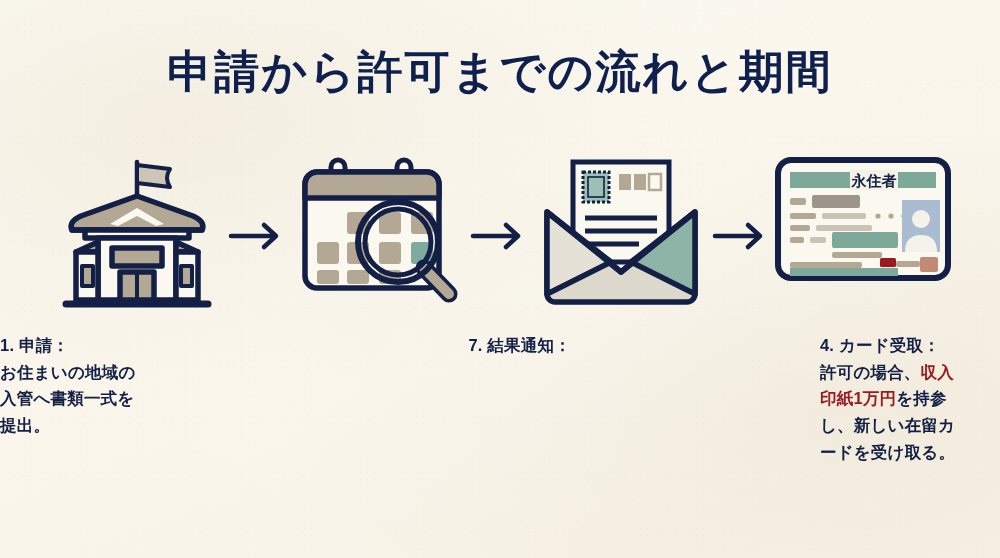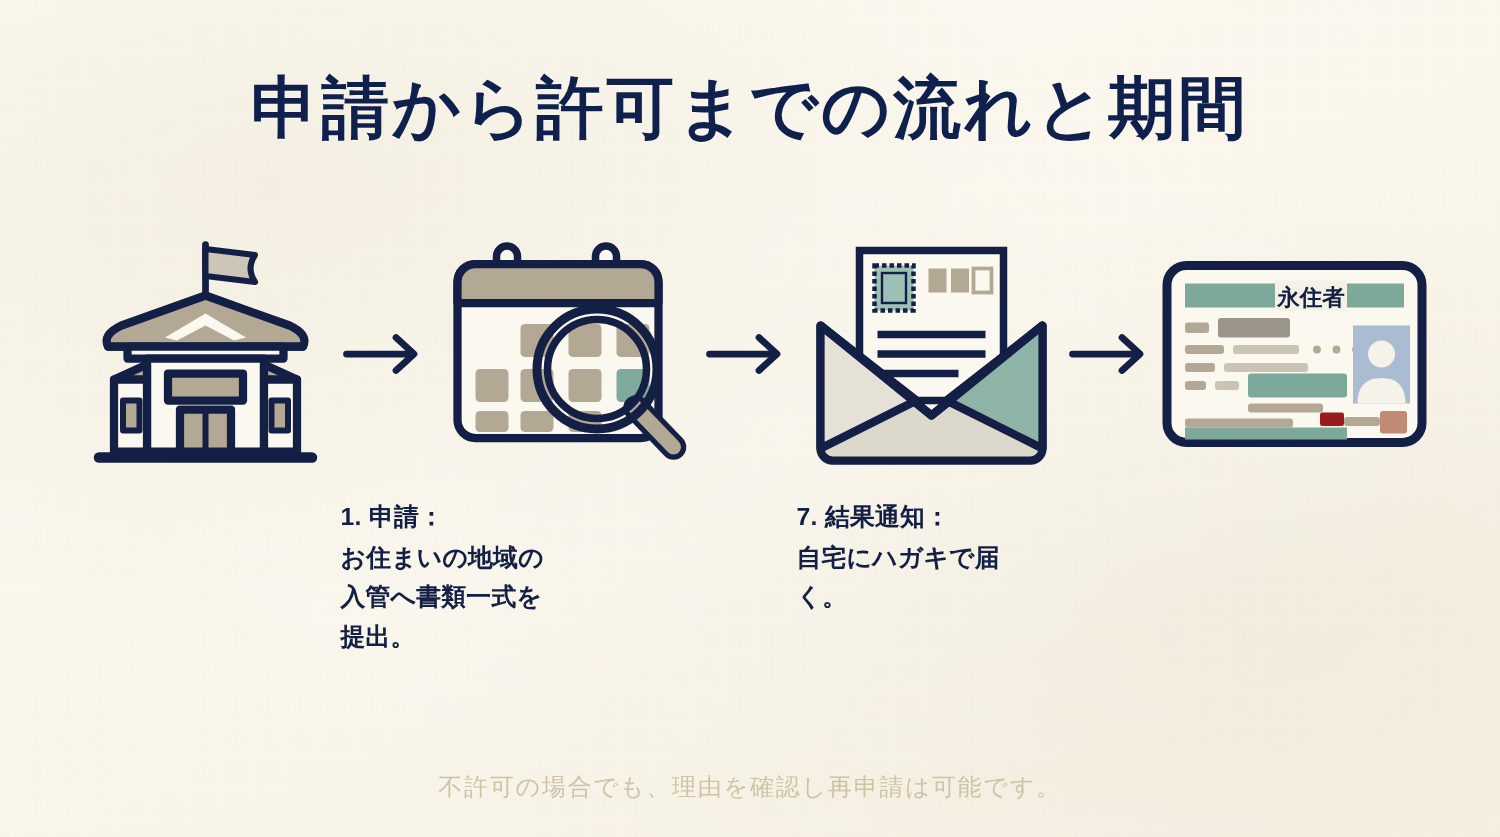--- a/index.html
+++ b/index.html
@@ -62,42 +62,42 @@
     width: 1000px;
     height: 175px;
     display: flex;
     align-items: center;
     justify-content: center;
   }
   .step-icon {
     width: 180px;
     height: 160px;
     display: flex;
-    align-items: center;
+    align-items: flex-start;
     justify-content: center;
     flex: 0 0 auto;
     text-decoration: underline;
   }
   .arrow {
     width: 62px;
     height: 40px;
     flex: 0 0 auto;
     display: flex;
     align-items: center;
     justify-content: center;
   }
 
   
   .captions {
     position: absolute;
     top: 332px;
     left: 0;
     width: 1000px;
     display: flex;
-    justify-content: center;
+    justify-content: space-between;
     align-items: flex-start;
   }
   .cap-cell {
     width: 180px;
     flex: 0 0 auto;
     box-sizing: border-box;
     padding-right: 4px;
   }
   .cap-spacer {
     width: 62px;
@@ -316,24 +316,28 @@
 入管へ書類一式を
 提出。</span></div>
     </div>
 
     <div class="cap-spacer"></div>
 
 
     <div class="cap-spacer"></div>
 
     <div class="cap-cell">
-      <div class="cap-text"><span>7. 結果通知：</span><br><span>自宅にハガキで届
-く。</span></div>
+      <div class="cap-text"><span>7. 結果通知：</span><br></div>
     </div>
 
     <div class="cap-spacer"></div>
 
+    <div class="cap-cell">
+      <div class="cap-text"><span>4. カード受取：</span><br><span>許可の場合、</span><span class="hl">収入
+印紙1万円</span><span>を持参
+し、新しい在留カ
+ードを受け取る。</span></div>
+    </div>
 
   </div>
 
-  <div class="footer">不許可の場合でも、理由を確認し再申請は可能です。</div>
 
 </div>
 
 </body></html>

